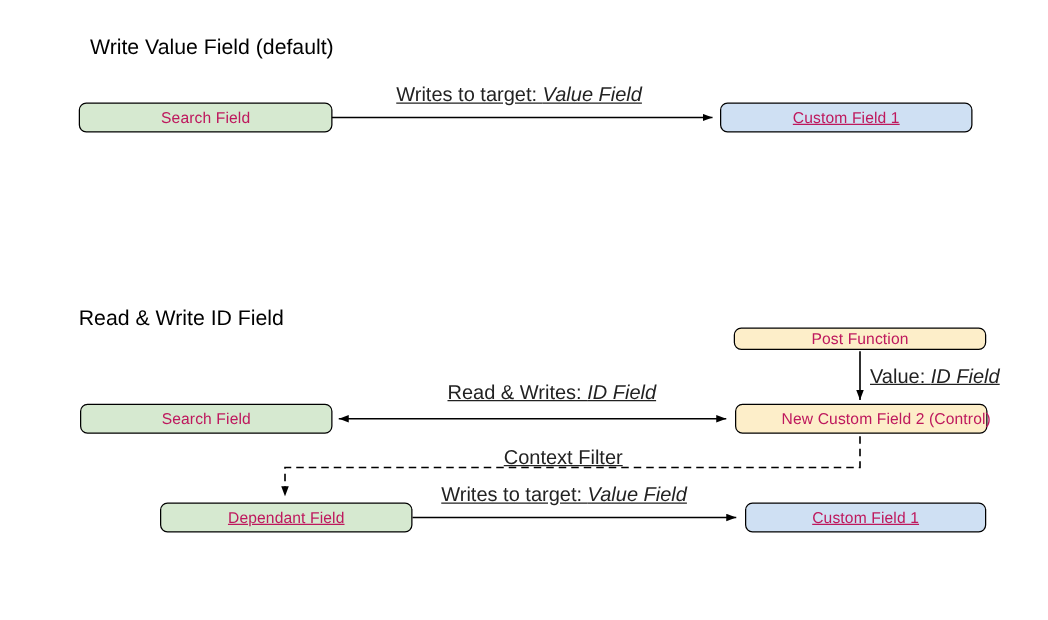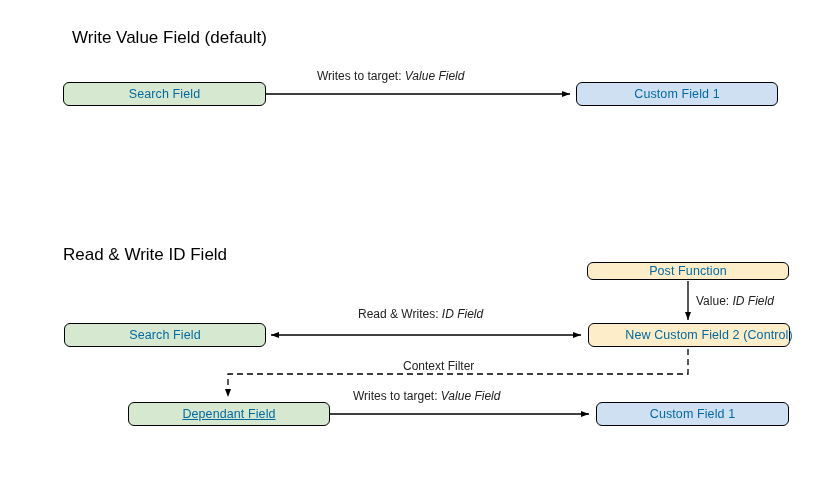--- a/index.html
+++ b/index.html
@@ -36,33 +36,34 @@
   }
   .node {
     position: absolute;
     box-sizing: border-box;
     border: 1px solid #000000;
     border-radius: 6px;
     display: flex;
     align-items: center;
     justify-content: center;
     font-size: 12.5px;
-    color: #0369a1;
+    color: #be185d;
     white-space: nowrap;
     letter-spacing: 0.1px;
   }
   .node.green  { background: #d6e9d0; }
-  .node.blue   { background: #cfe0f3; }
+  .node.blue   { background: #cfe0f3; text-decoration: underline; }
   .node.orange { background: #fdeec9; }
   .edge-label {
     position: absolute;
-    font-size: 12px;
+    font-size: 16px;
     line-height: 13px;
     color: #222222;
     white-space: nowrap;
+    text-decoration: underline;
   }
   .edge-label em {
     font-style: italic;
   }
 </style>
 </head>
 <body>
 
 <div id="canvas">
 

